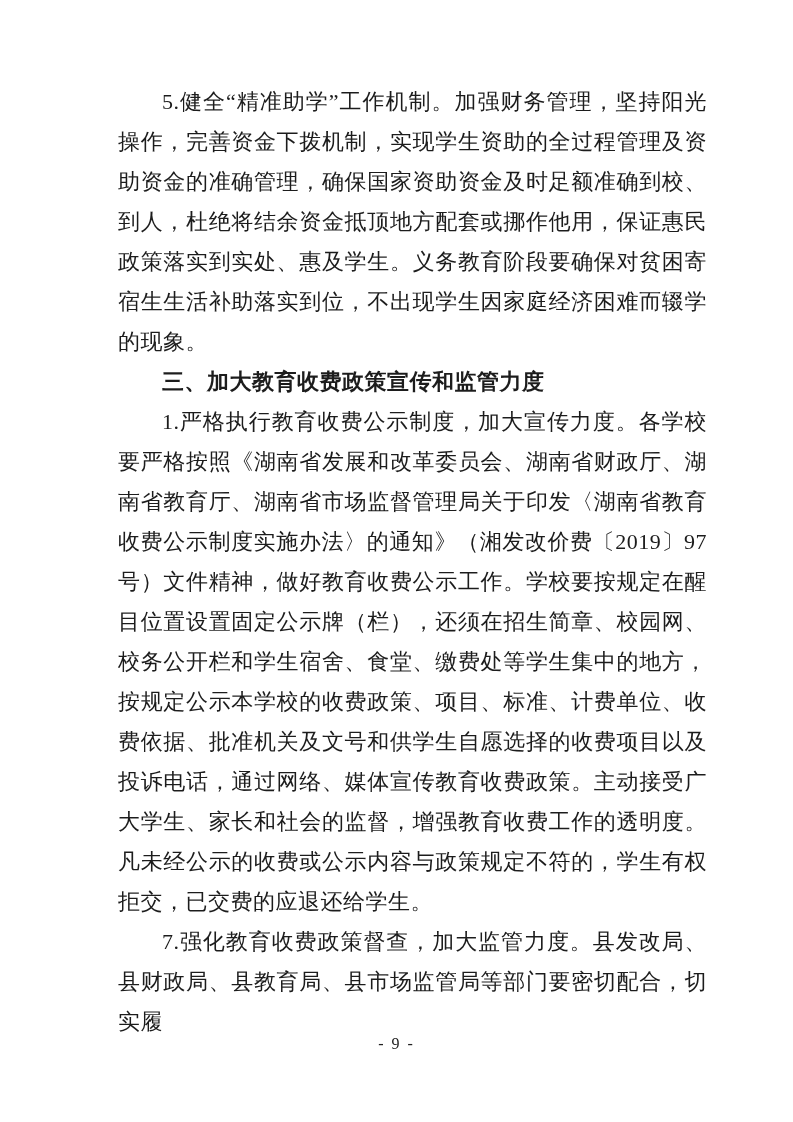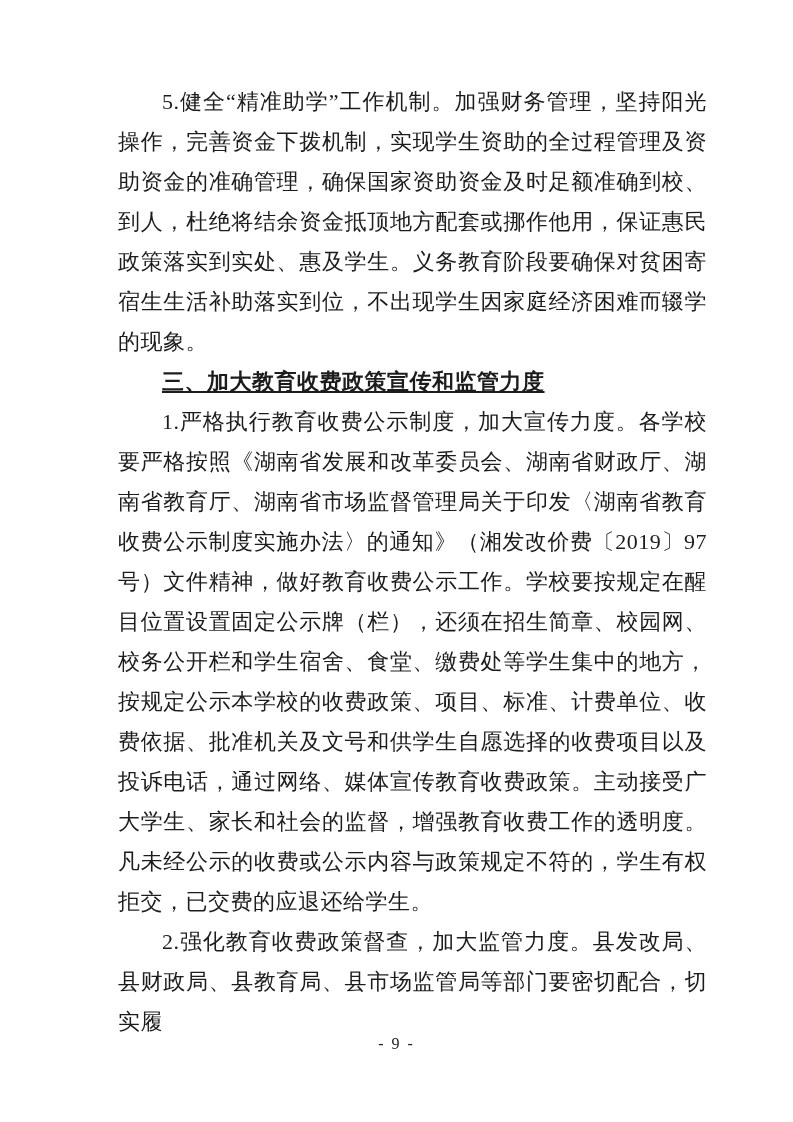--- a/index.html
+++ b/index.html
@@ -31,21 +31,20 @@
     margin: 0;
     text-indent: 2em;
   }
   .heading {
     margin: 0;
     text-indent: 2em;
     font-weight: bold;
     font-size: 22px;
     line-height: 40px;
     text-align: left;
-    text-decoration: underline;
   }
   .footer {
     position: absolute;
     left: 0;
     top: 1033px;
     width: 100%;
     text-align: center;
     font-size: 16px;
     line-height: 22px;
     letter-spacing: 2px;
@@ -53,16 +52,16 @@
   }
 </style>
 </head>
 <body>
 
 <div class="page">
   <div class="content">
     <p class="para">5.健全“精准助学”工作机制。加强财务管理，坚持阳光操作，完善资金下拨机制，实现学生资助的全过程管理及资助资金的准确管理，确保国家资助资金及时足额准确到校、到人，杜绝将结余资金抵顶地方配套或挪作他用，保证惠民政策落实到实处、惠及学生。义务教育阶段要确保对贫困寄宿生生活补助落实到位，不出现学生因家庭经济困难而辍学的现象。</p>
     <p class="heading">三、加大教育收费政策宣传和监管力度</p>
     <p class="para">1.严格执行教育收费公示制度，加大宣传力度。各学校要严格按照《湖南省发展和改革委员会、湖南省财政厅、湖南省教育厅、湖南省市场监督管理局关于印发〈湖南省教育收费公示制度实施办法〉的通知》（湘发改价费〔2019〕97 号）文件精神，做好教育收费公示工作。学校要按规定在醒目位置设置固定公示牌（栏），还须在招生简章、校园网、校务公开栏和学生宿舍、食堂、缴费处等学生集中的地方，按规定公示本学校的收费政策、项目、标准、计费单位、收费依据、批准机关及文号和供学生自愿选择的收费项目以及投诉电话，通过网络、媒体宣传教育收费政策。主动接受广大学生、家长和社会的监督，增强教育收费工作的透明度。凡未经公示的收费或公示内容与政策规定不符的，学生有权拒交，已交费的应退还给学生。</p>
-    <p class="para">2.强化教育收费政策督查，加大监管力度。县发改局、县财政局、县教育局、县市场监管局等部门要密切配合，切实履</p>
+    <p class="para">7.强化教育收费政策督查，加大监管力度。县发改局、县财政局、县教育局、县市场监管局等部门要密切配合，切实履</p>
   </div>
   <div class="footer">- 9 -</div>
 </div>
 
 </body></html>

